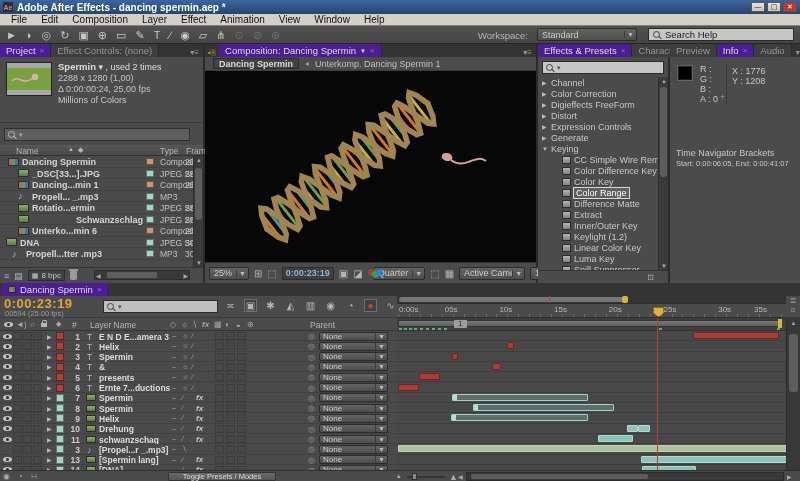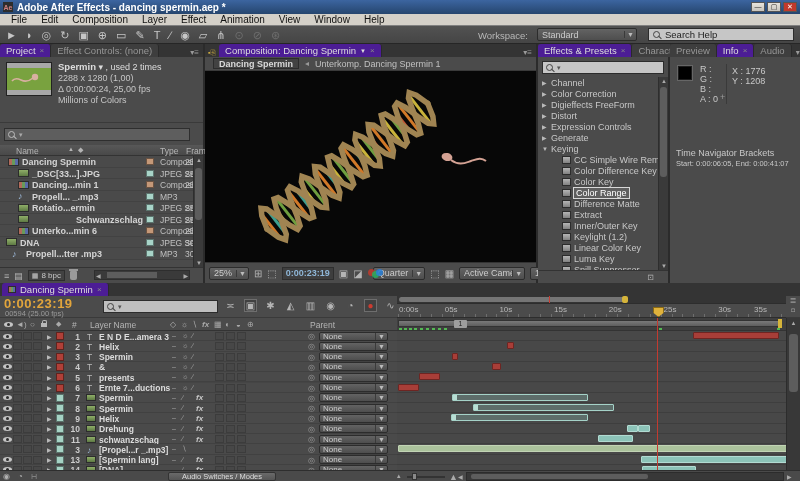--- a/index.html
+++ b/index.html
@@ -1001,21 +1001,21 @@
   <div id="tvscroll">
     <span class="ar" style="top:2px">▲</span>
     <span class="th"></span>
   </div>
   <div id="tlbottom">
     <span id="blicons">
       <span>◉</span>
       <span>◔</span>
       <span>∺</span>
     </span>
-    <span id="togglebtn">Audio Switches / Modes</span>
+    <span id="togglebtn">Toggle Presets / Modes</span>
     <span id="zoomctl">
       <span class="mtn" style="left:0">▴</span>
       <span class="trk"></span>
         <span class="th"></span>
       <span class="mtn" style="left:52px;font-size:9px">▲</span>
     </span>
     <span class="harr" style="left:458px">◀</span>
     <span id="thscroll">
         <span class="th"></span>
       </span>

